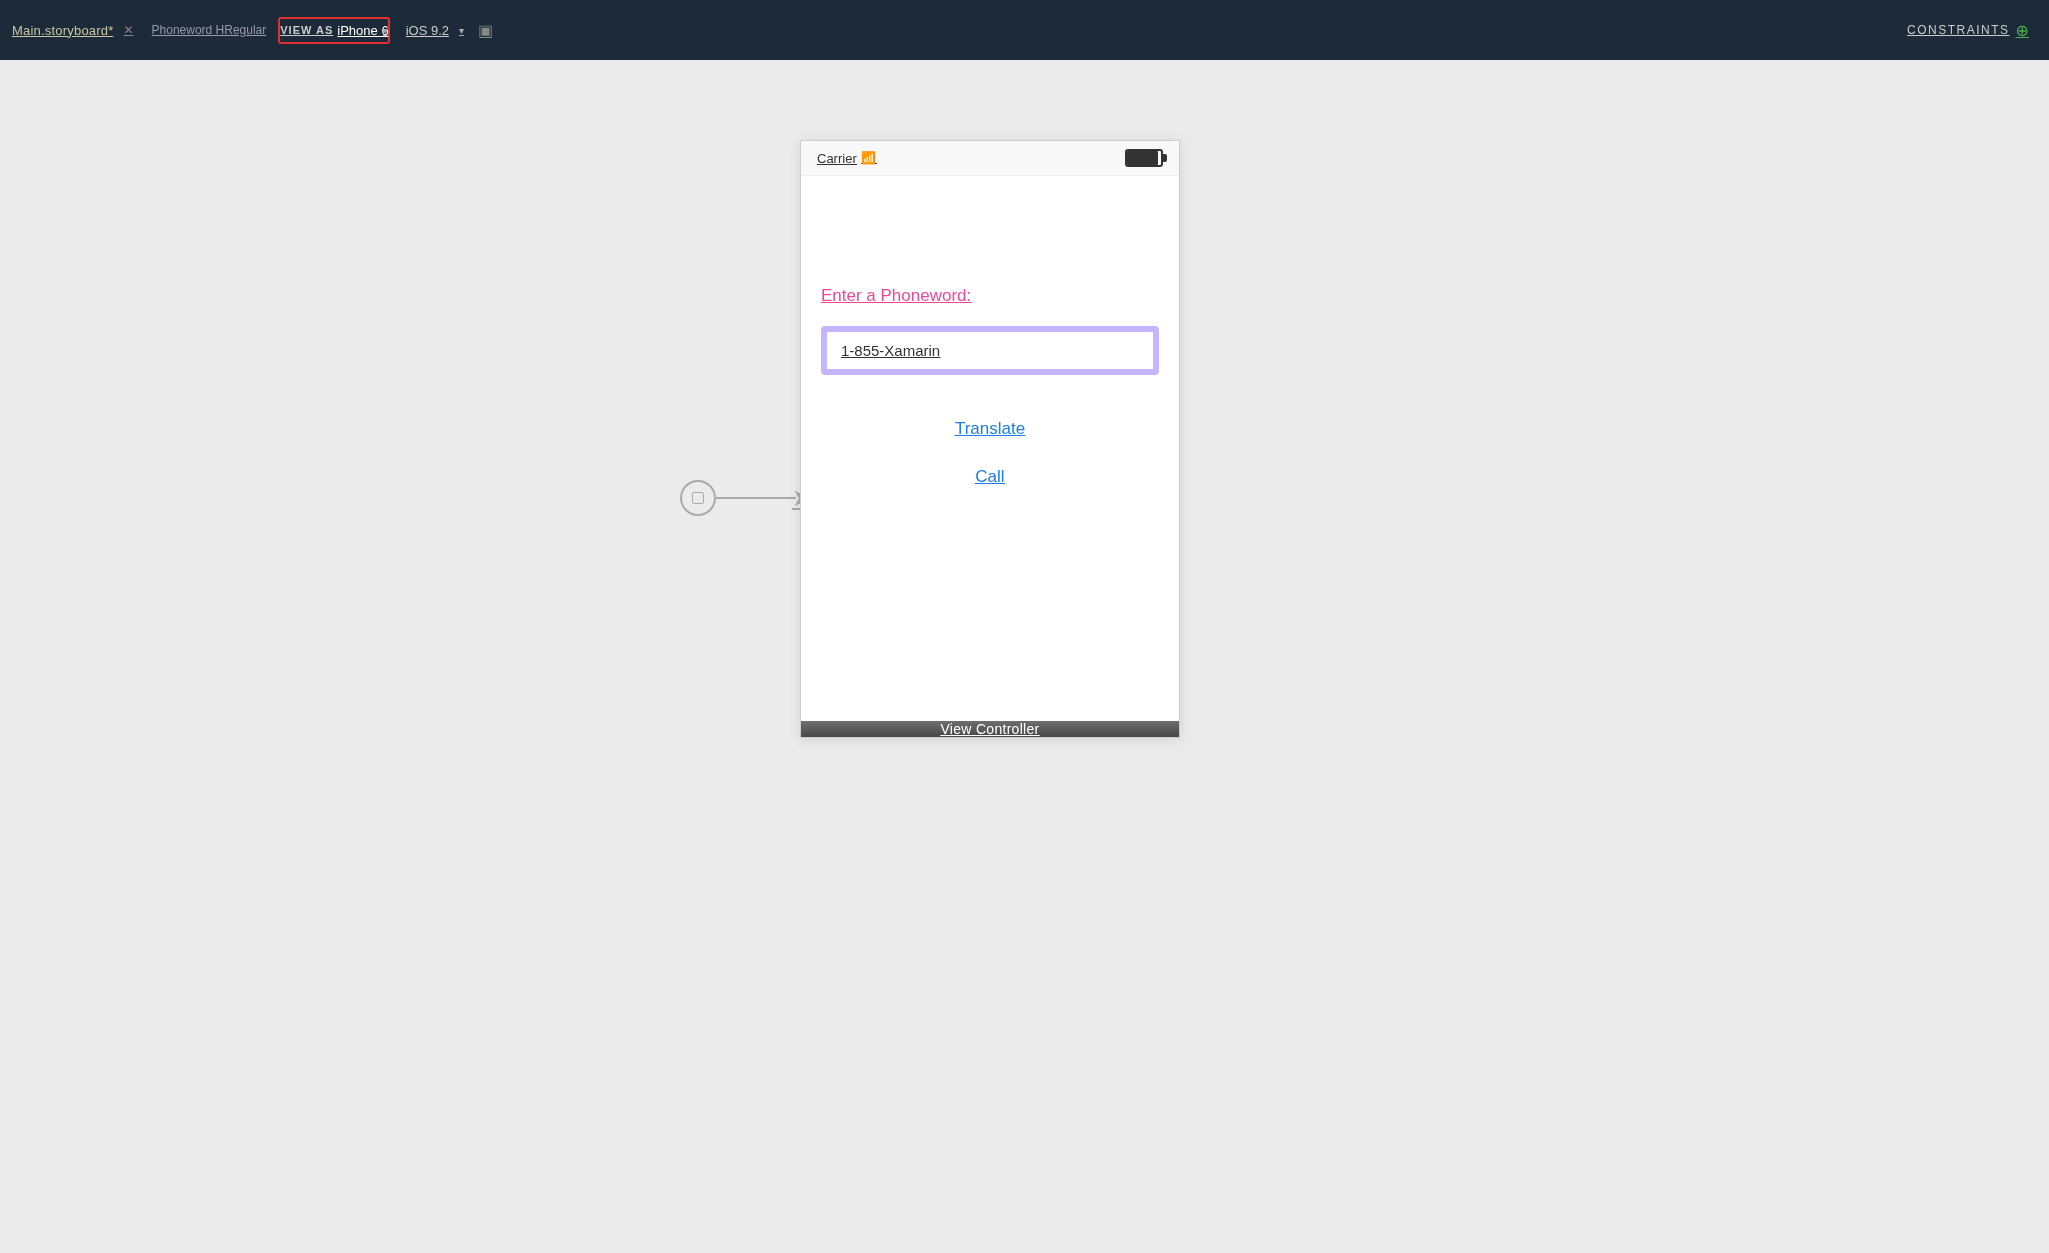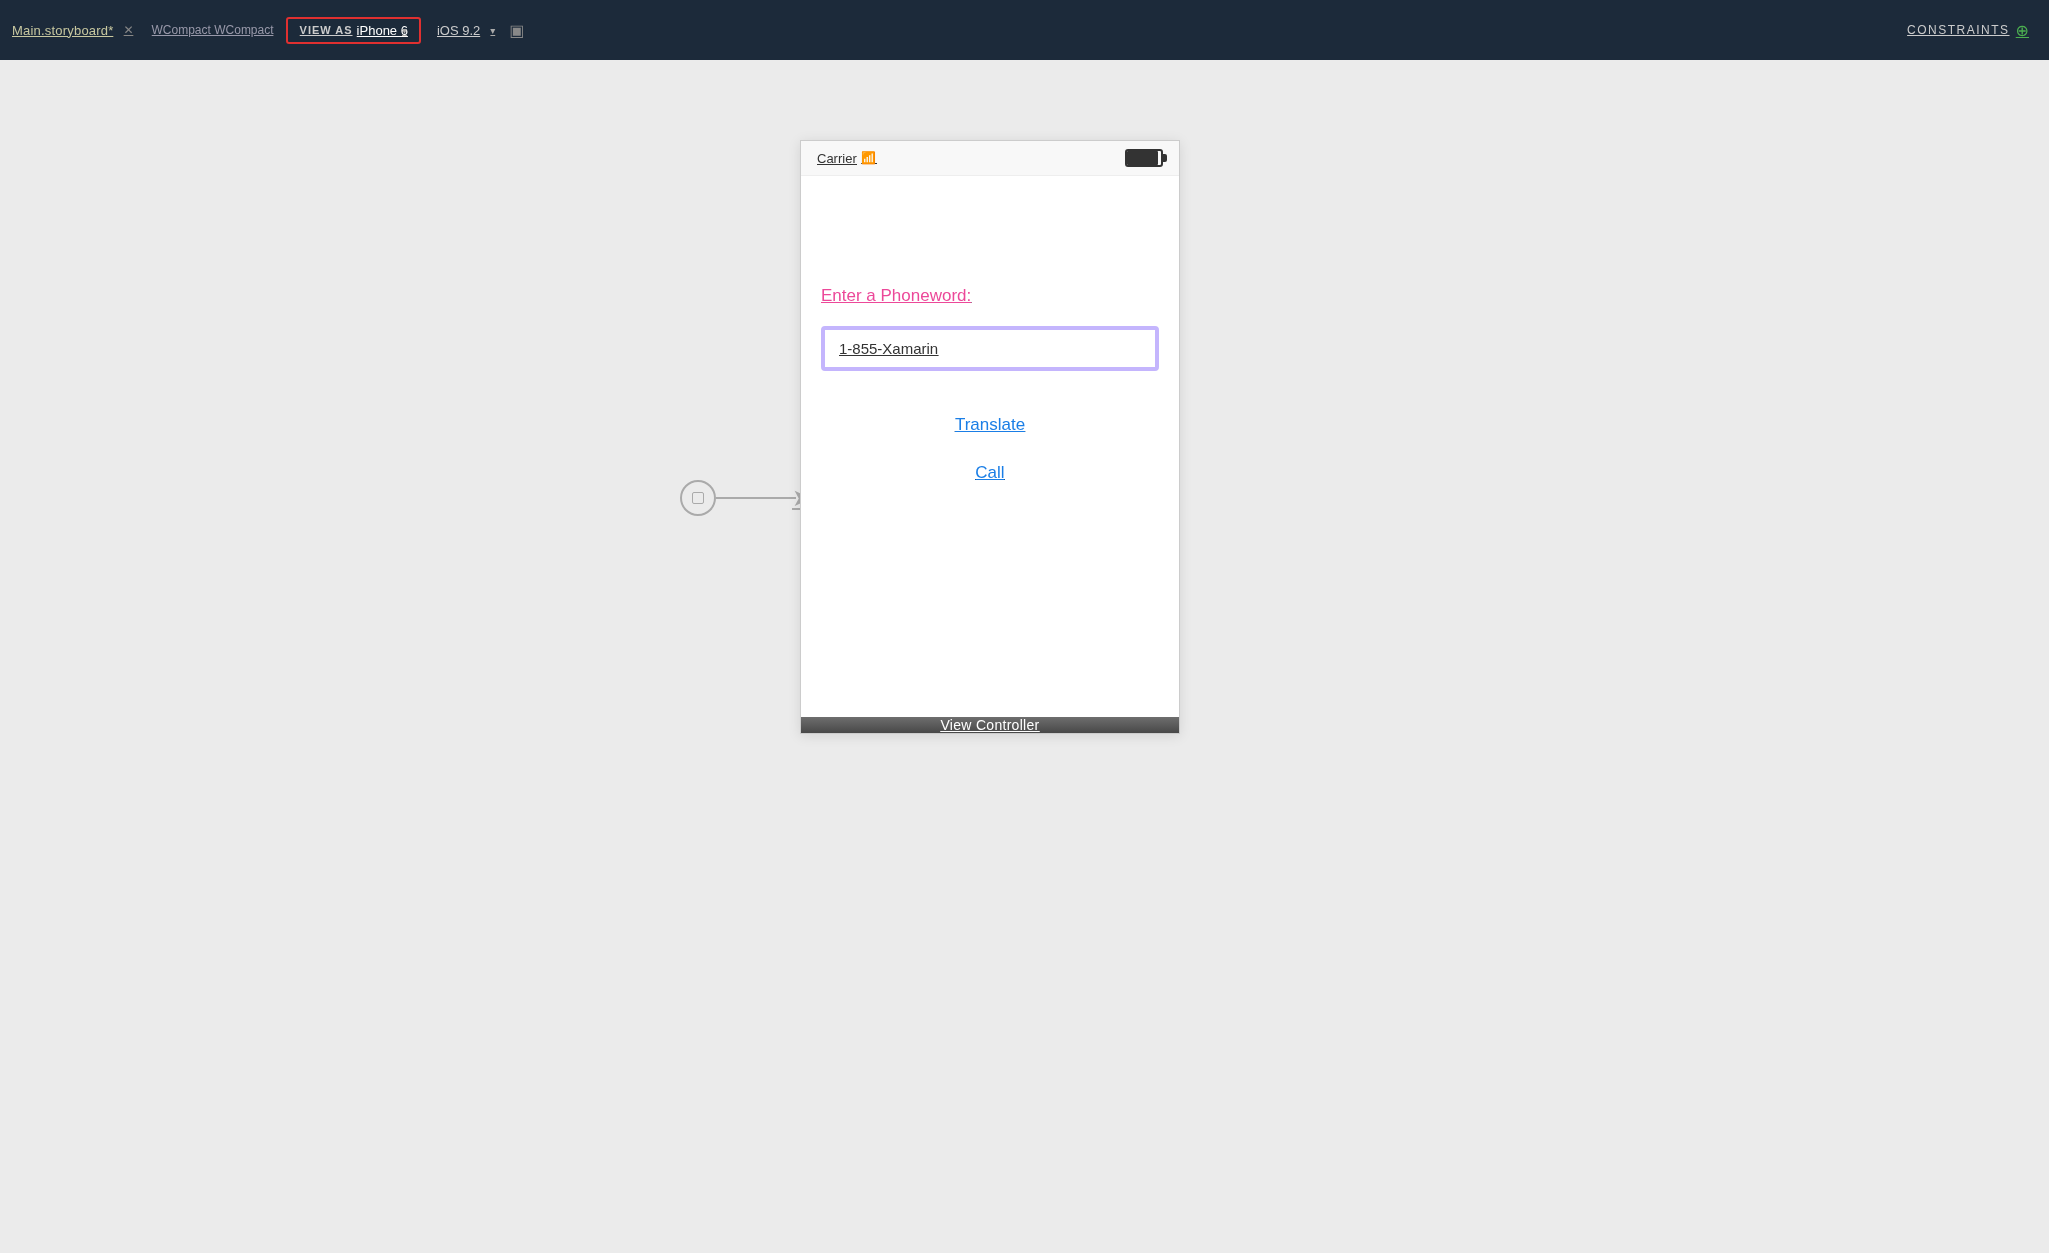--- a/index.html
+++ b/index.html
@@ -48,21 +48,21 @@
     .size-class {
       color: #9999aa;
       font-size: 12px;
       margin-left: 10px;
     }
 
     
     .view-as-box {
       border: 2px solid #e03030;
       border-radius: 3px;
-      padding: 4px 12px;
+      padding: 4px 0;
       display: flex;
       align-items: center;
       gap: 4px;
       margin-left: 4px;
     }
 
     .view-as-label {
       color: #cccccc;
       font-size: 11px;
       font-weight: 600;
@@ -231,21 +231,21 @@
 
     .phoneword-label {
       font-size: 17px;
       color: #ec4899;
       margin-bottom: 20px;
       margin-top: 80px;
     }
 
     .phoneword-input {
       width: 100%;
-      border: 4px solid #c4b5fd;
+      border: 6px solid #c4b5fd;
       border-radius: 4px;
       padding: 10px 14px;
       font-size: 15px;
       color: #333;
       margin-bottom: 30px;
       outline: none;
     }
 
     .translate-btn {
       background: transparent;
@@ -281,21 +281,21 @@
       letter-spacing: 0.3px;
     }
   </style>
 </head>
 <body>
 
 <div class="toolbar">
   <div class="toolbar-left">
     <span class="tab-label">Main.storyboard*</span>
     <span class="tab-close">✕</span>
-    <span class="size-class">WCompact WCompact</span>
+    <span class="size-class">Phoneword HRegular</span>
 
     <div class="view-as-box">
       <span class="view-as-label">VIEW AS</span>
       <span style="color:#ffffff;font-size:13px;font-weight:500;">iPhone 6</span>
       <span class="dropdown-arrow">▾</span>
     </div>
 
     <span style="color:#cccccc;font-size:13px;margin-left:8px;">iOS 9.2</span>
     <span class="dropdown-arrow" style="color:#aaa;font-size:10px;margin-left:2px;">▾</span>
 

